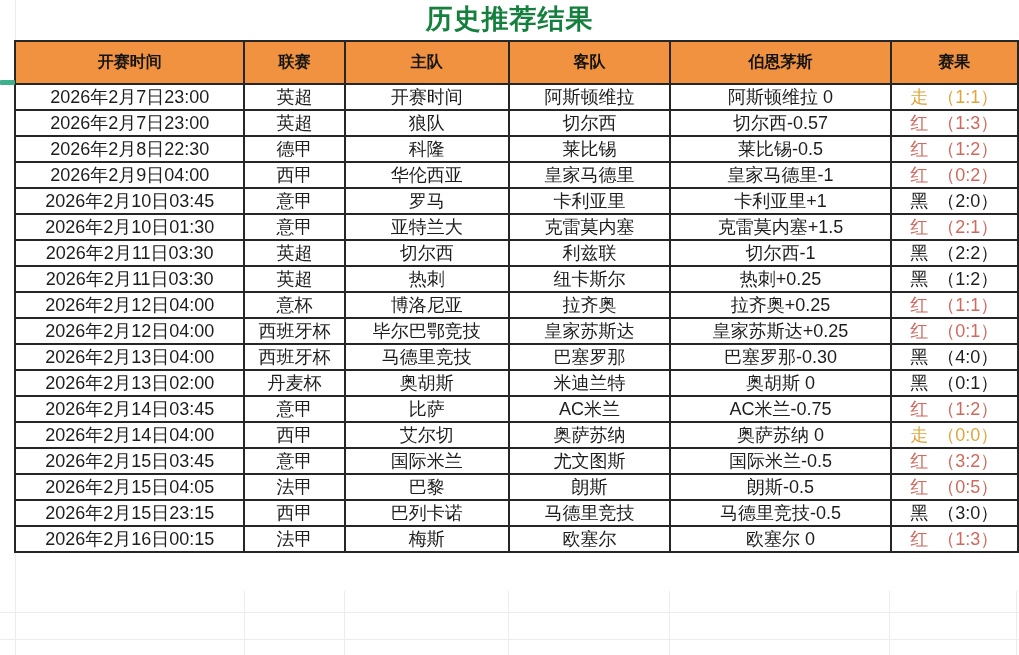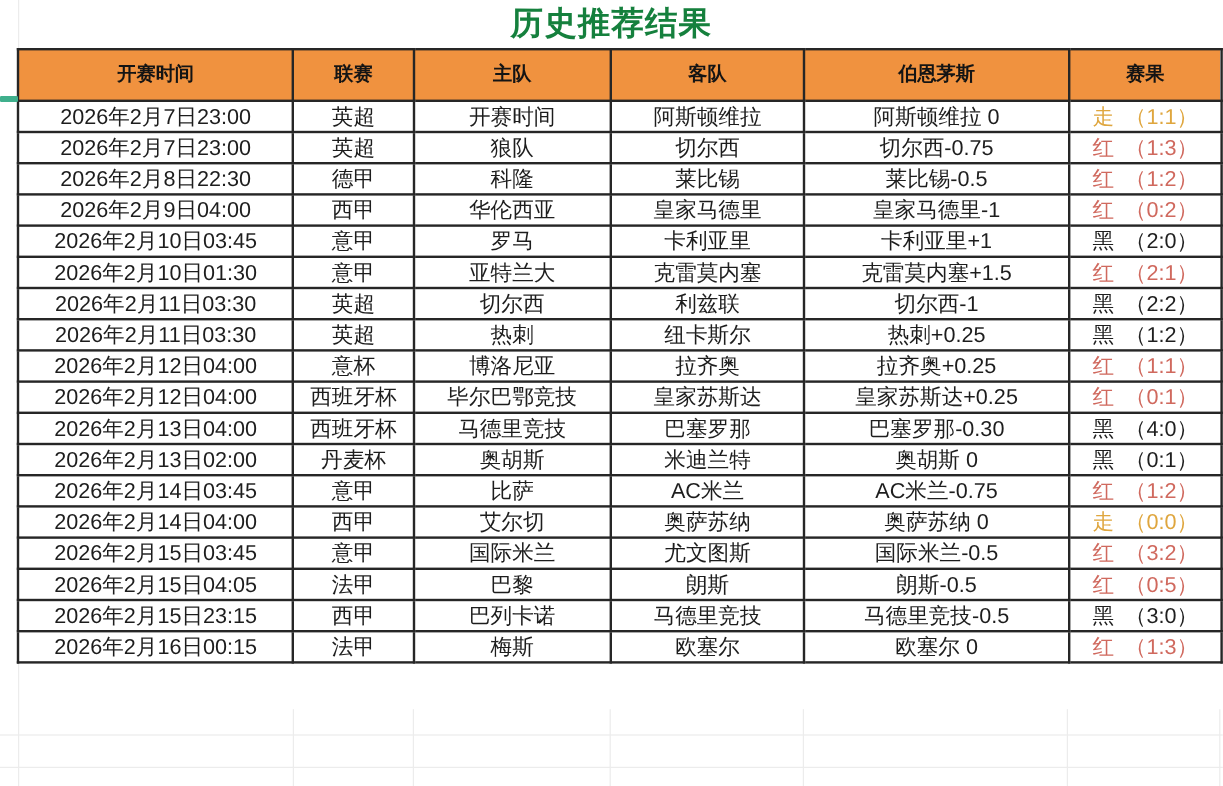--- a/index.html
+++ b/index.html
@@ -96,21 +96,21 @@
     <td>阿斯顿维拉 0</td>
     <td class="result-cell gold">
       <span class="verdict">走</span><span class="score">（1:1）</span>
     </td>
   </tr>
         <tr>
     <td>2026年2月7日23:00</td>
     <td>英超</td>
     <td>狼队</td>
     <td>切尔西</td>
-    <td>切尔西-0.75</td>
+    <td>切尔西-0.57</td>
     <td class="result-cell red">
       <span class="verdict">红</span><span class="score">（1:3）</span>
     </td>
   </tr>
         <tr>
     <td>2026年2月8日22:30</td>
     <td>德甲</td>
     <td>科隆</td>
     <td>莱比锡</td>
     <td>莱比锡-0.5</td>

